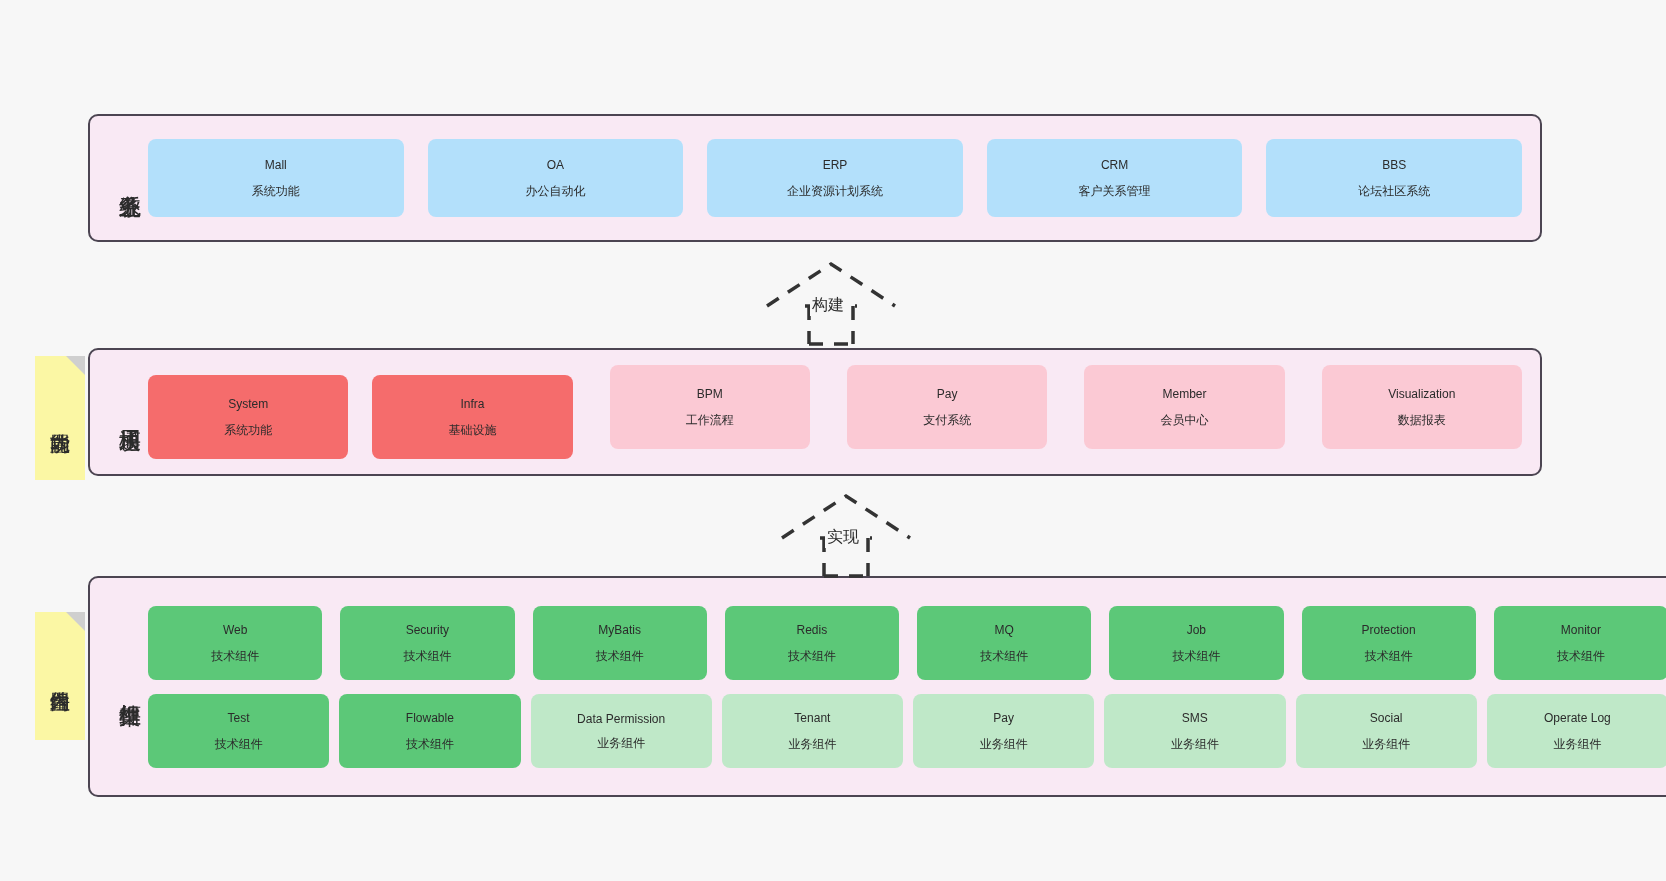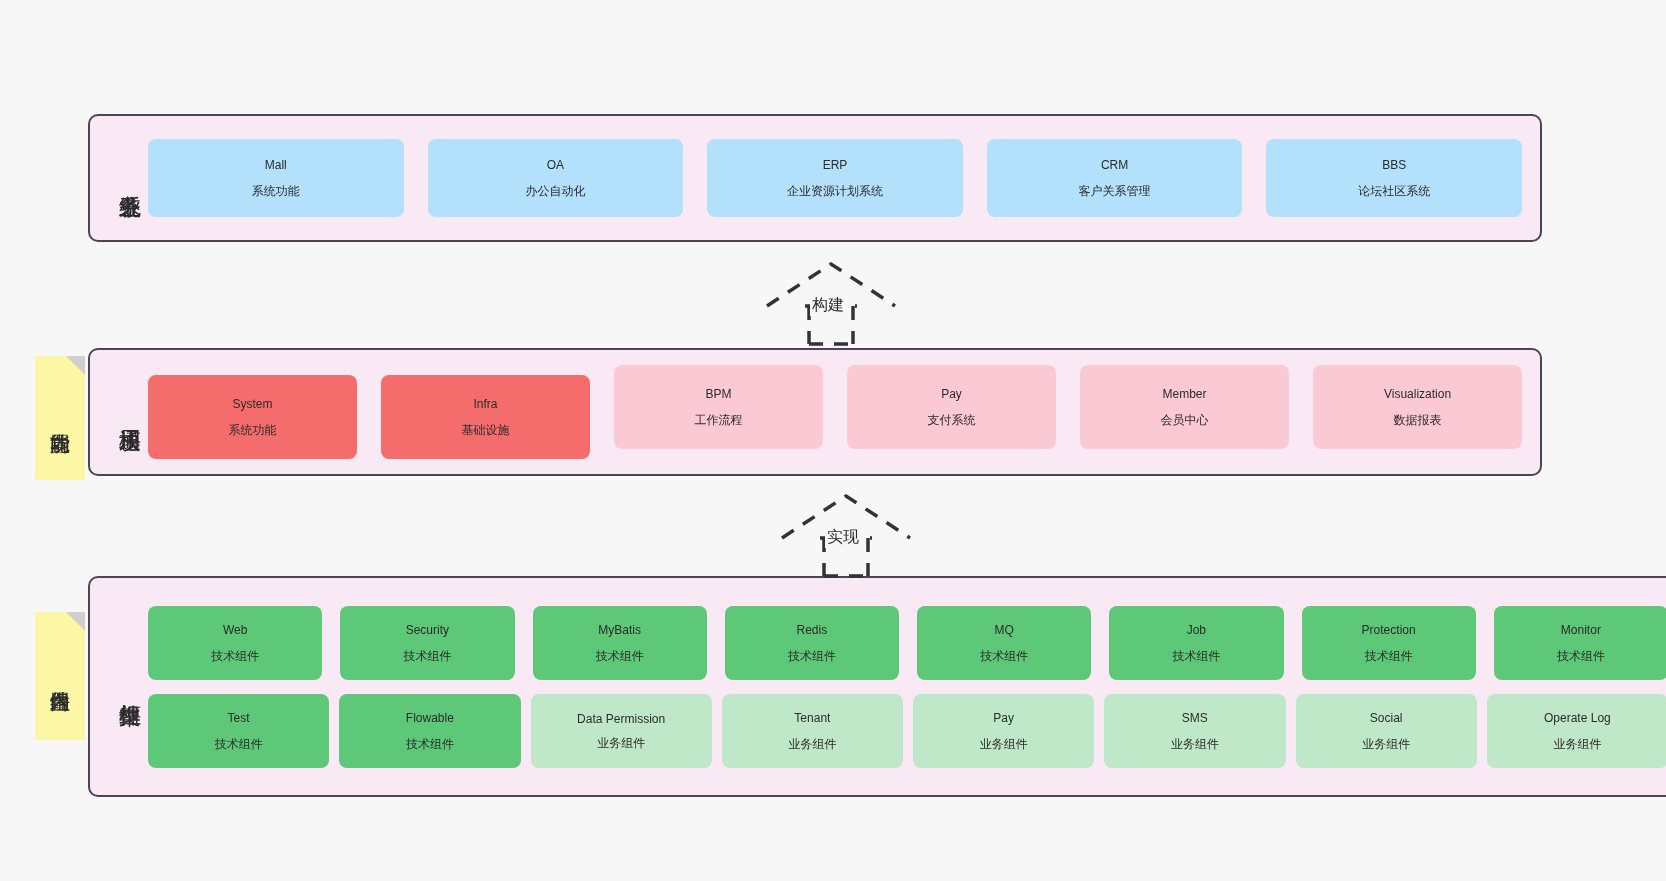--- a/index.html
+++ b/index.html
@@ -67,21 +67,21 @@
     line-height:26px;
     color:#2b2b2b;
     box-sizing:border-box;
     padding:6px 4px;
     min-width:0;
   }
   .card .t1{display:block;}
   .card .t2{display:block;}
   .card.blue{background:#b3e0fb;height:78px;}
   .card.red{background:#f56c6c;height:84px;margin-top:10px;}
-  .card.pink{background:#fbc9d4;height:84px;}
+  .card.pink{background:#fbc9d4;height:84px;margin-left:13px;}
   .card.green{background:#5cc878;height:74px;}
   .card.lgreen{background:#bfe8c8;height:74px;}
 
   
   .note{
     position:absolute;
     background:#fbf7a4;
     width:50px;
     box-sizing:border-box;
     display:flex;

